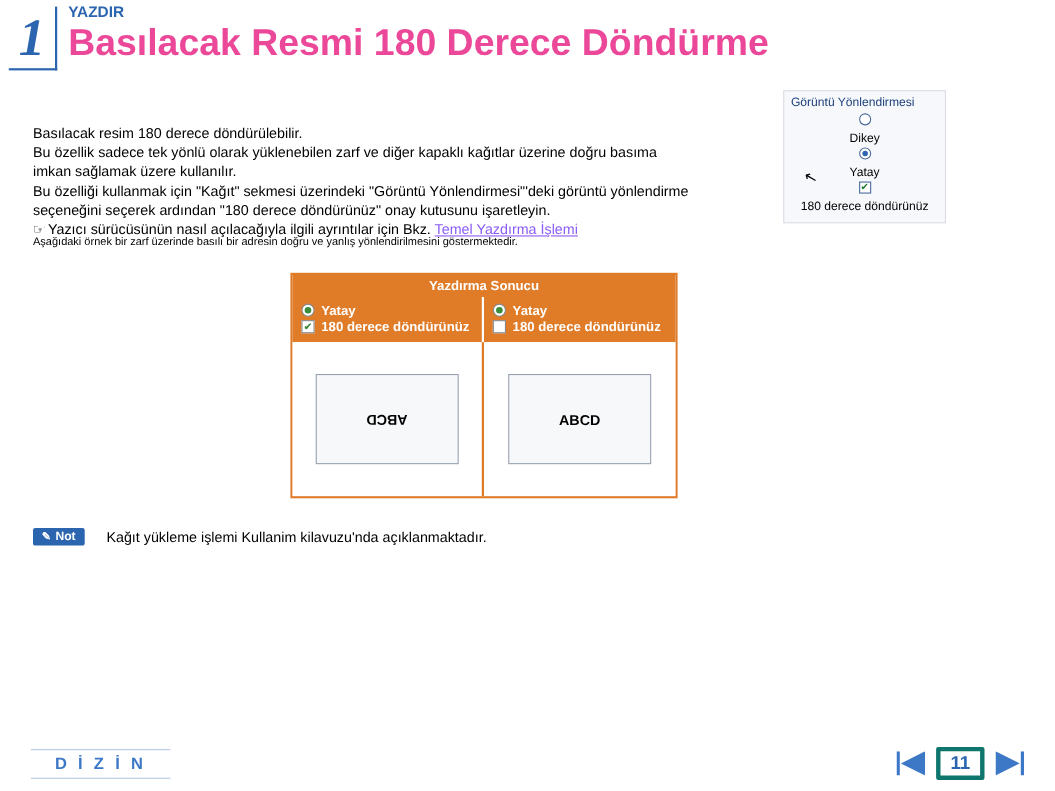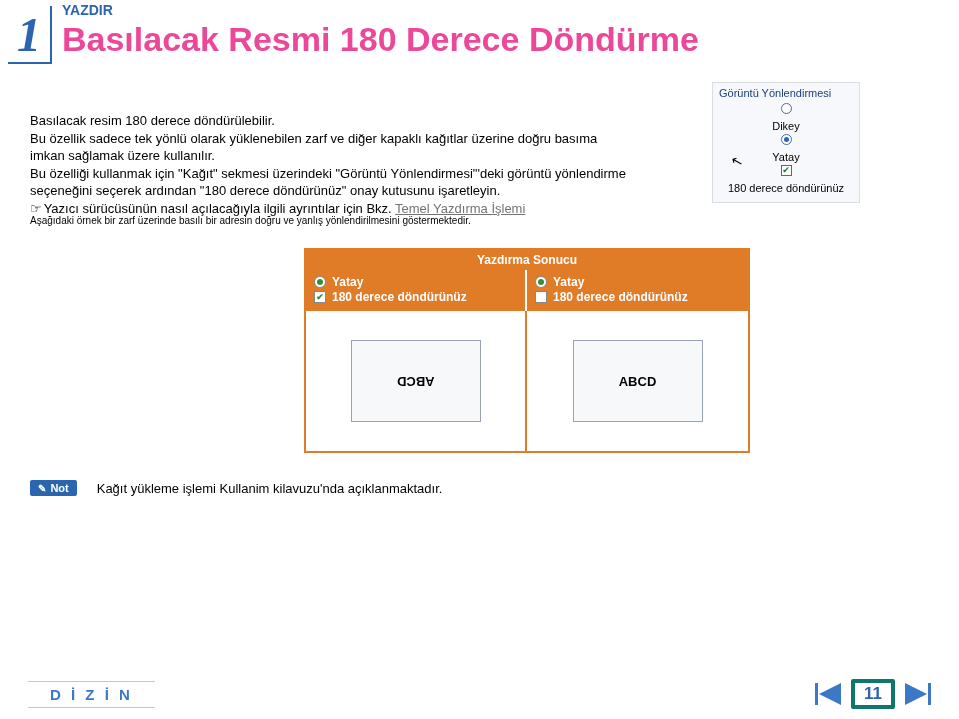--- a/index.html
+++ b/index.html
@@ -50,21 +50,21 @@
     position: absolute;
     top: 80px;
     left: 30px;
     width: 600px;
     font-size: 13px;
     color: #000;
     line-height: 1.35;
     margin-top: 32px;
   }
   .body-text .link {
-    color: #737373;
+    color: #8b5cf6;
     text-decoration: underline;
     cursor: pointer;
   }
   .hand-icon { display:inline-block; margin-right:2px; }
   .settings-panel {
     position: absolute;
     top: 82px;
     left: 712px;
     width: 148px;
     font-size: 11px;
@@ -109,23 +109,22 @@
     position: absolute;
     top: 215px;
     left: 30px;
     font-size: 10px;
   }
   .example-table {
     position: absolute;
     top: 248px;
     left: 264px;
     border: 2px solid #e07b28;
-    width: 446px;
+    width: 352px;
     font-size: 12px;
-    margin-left: 40px;
   }
   .example-table .thead {
     background: #e07b28;
     color: #fff;
     font-weight: bold;
     text-align: center;
     padding: 3px 0;
   }
   .example-table .opt-row {
     display:flex;

